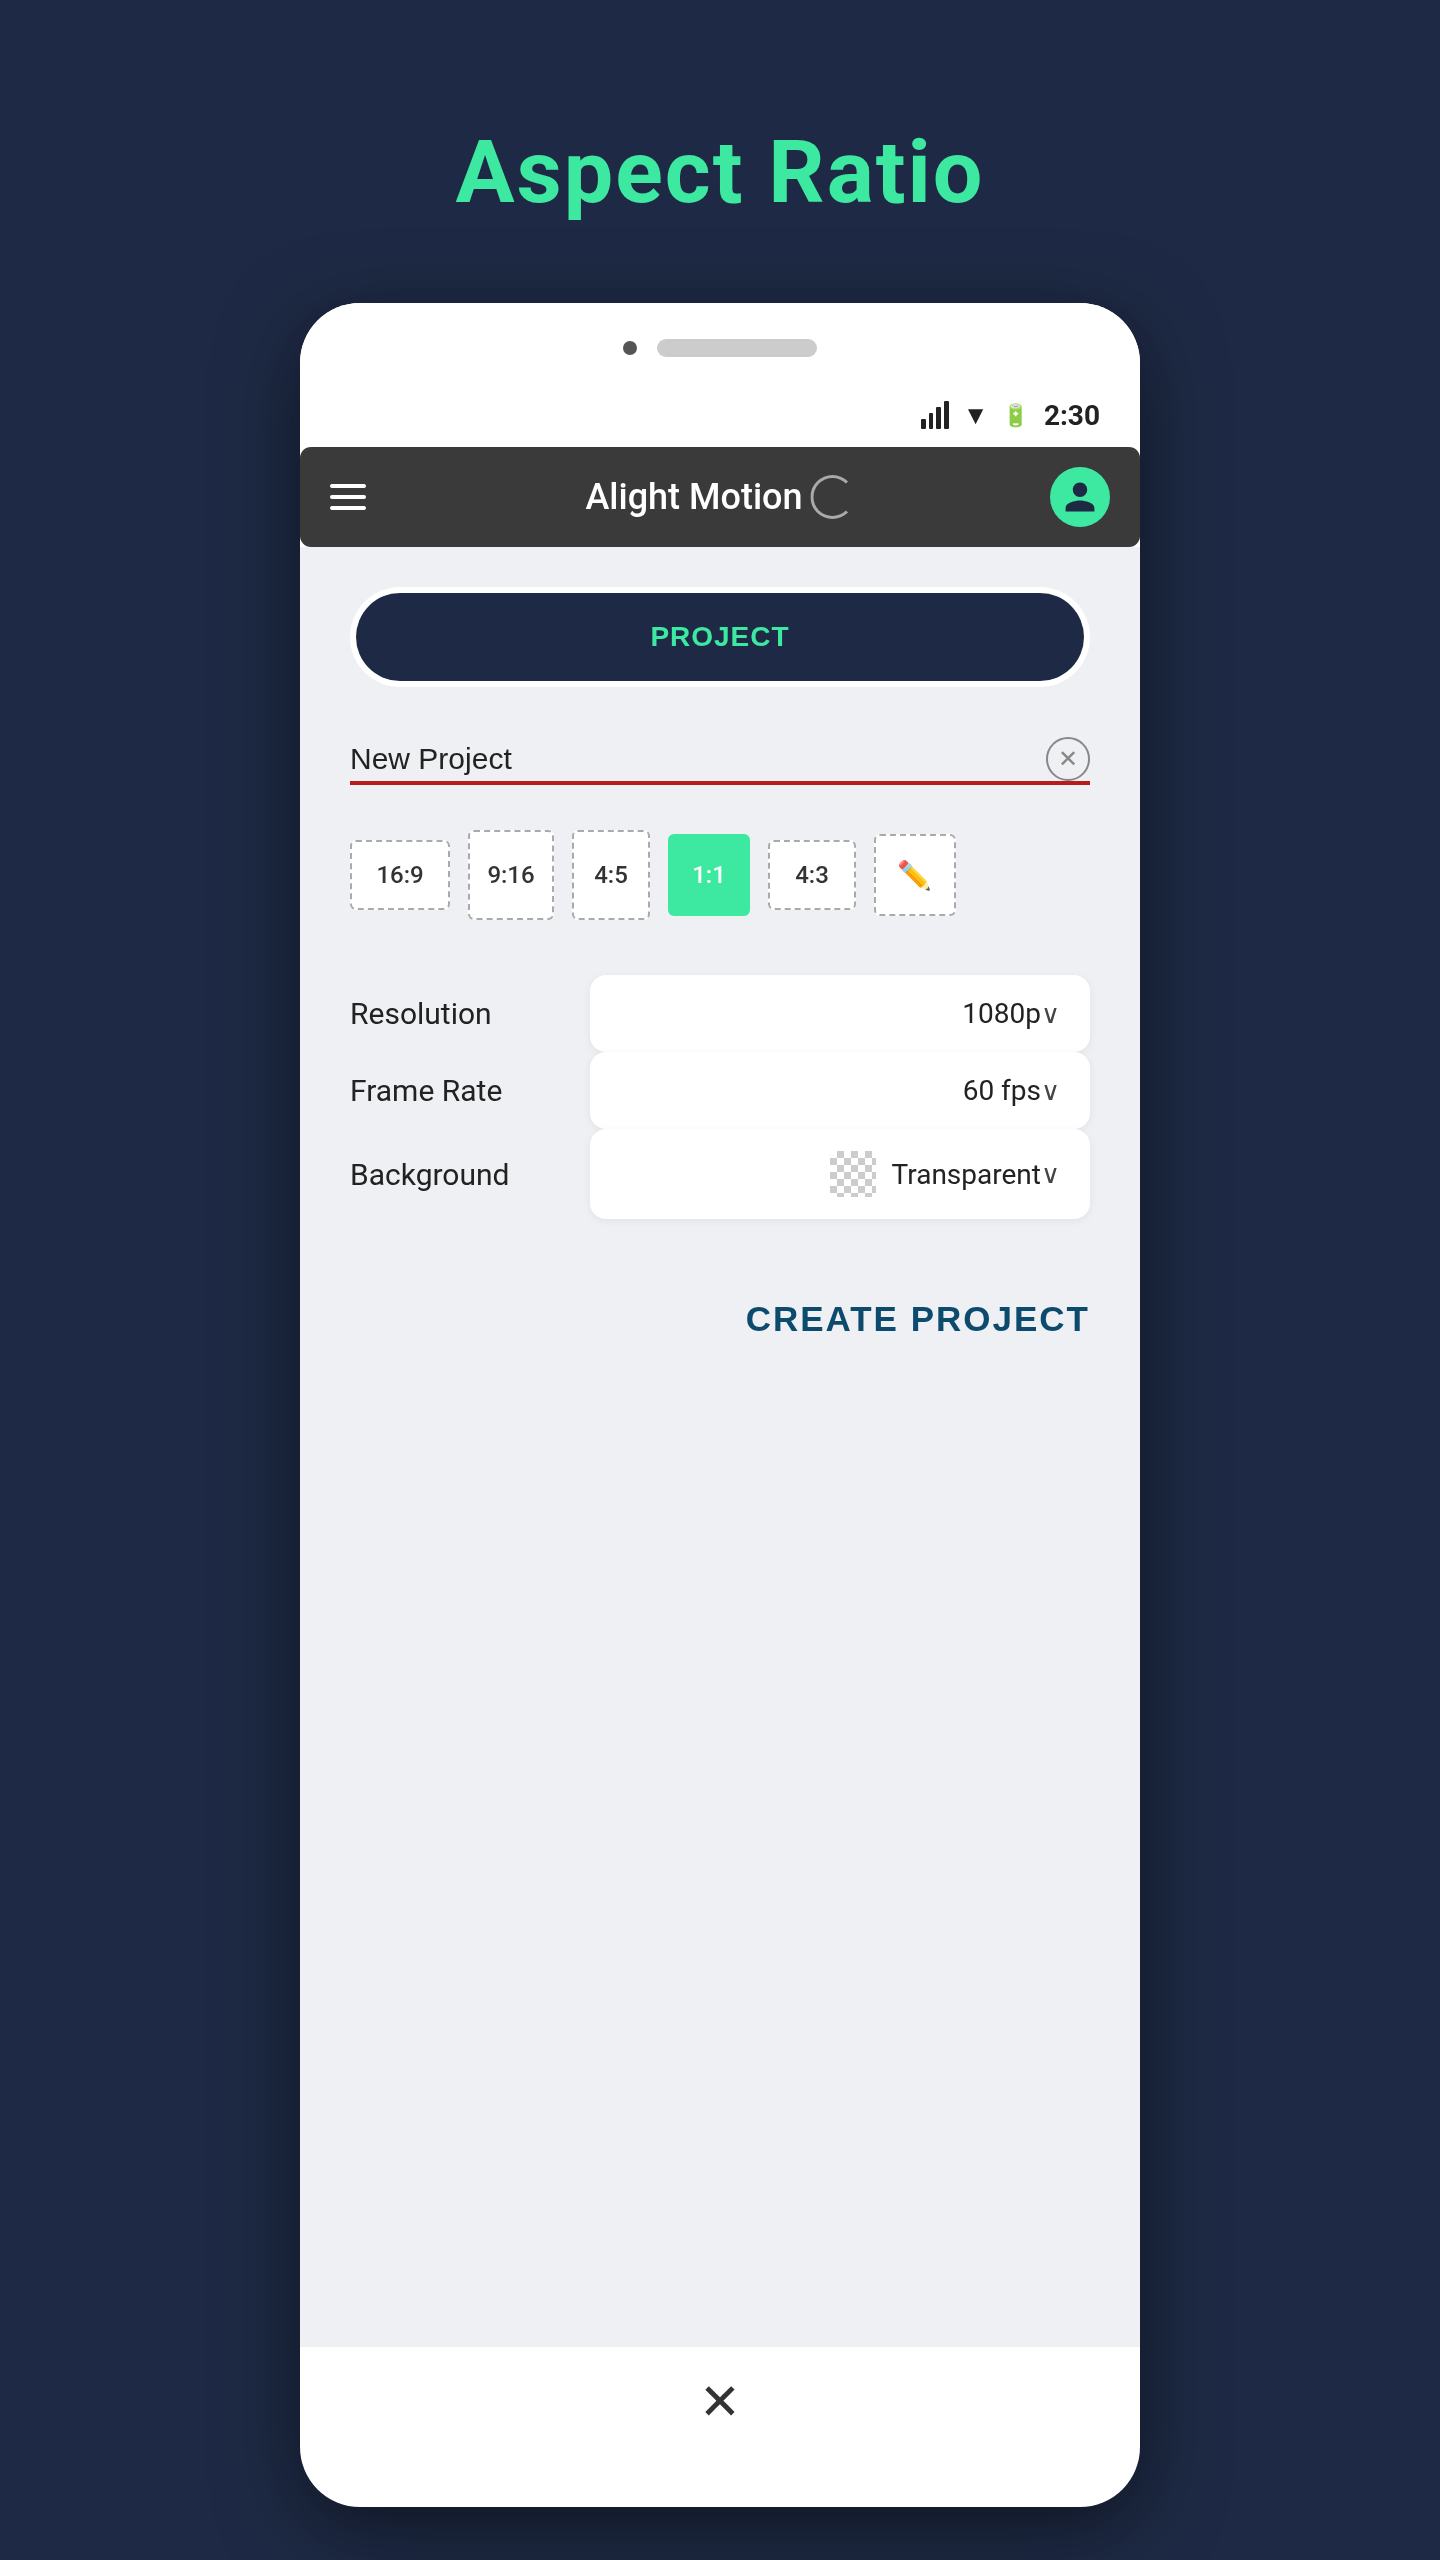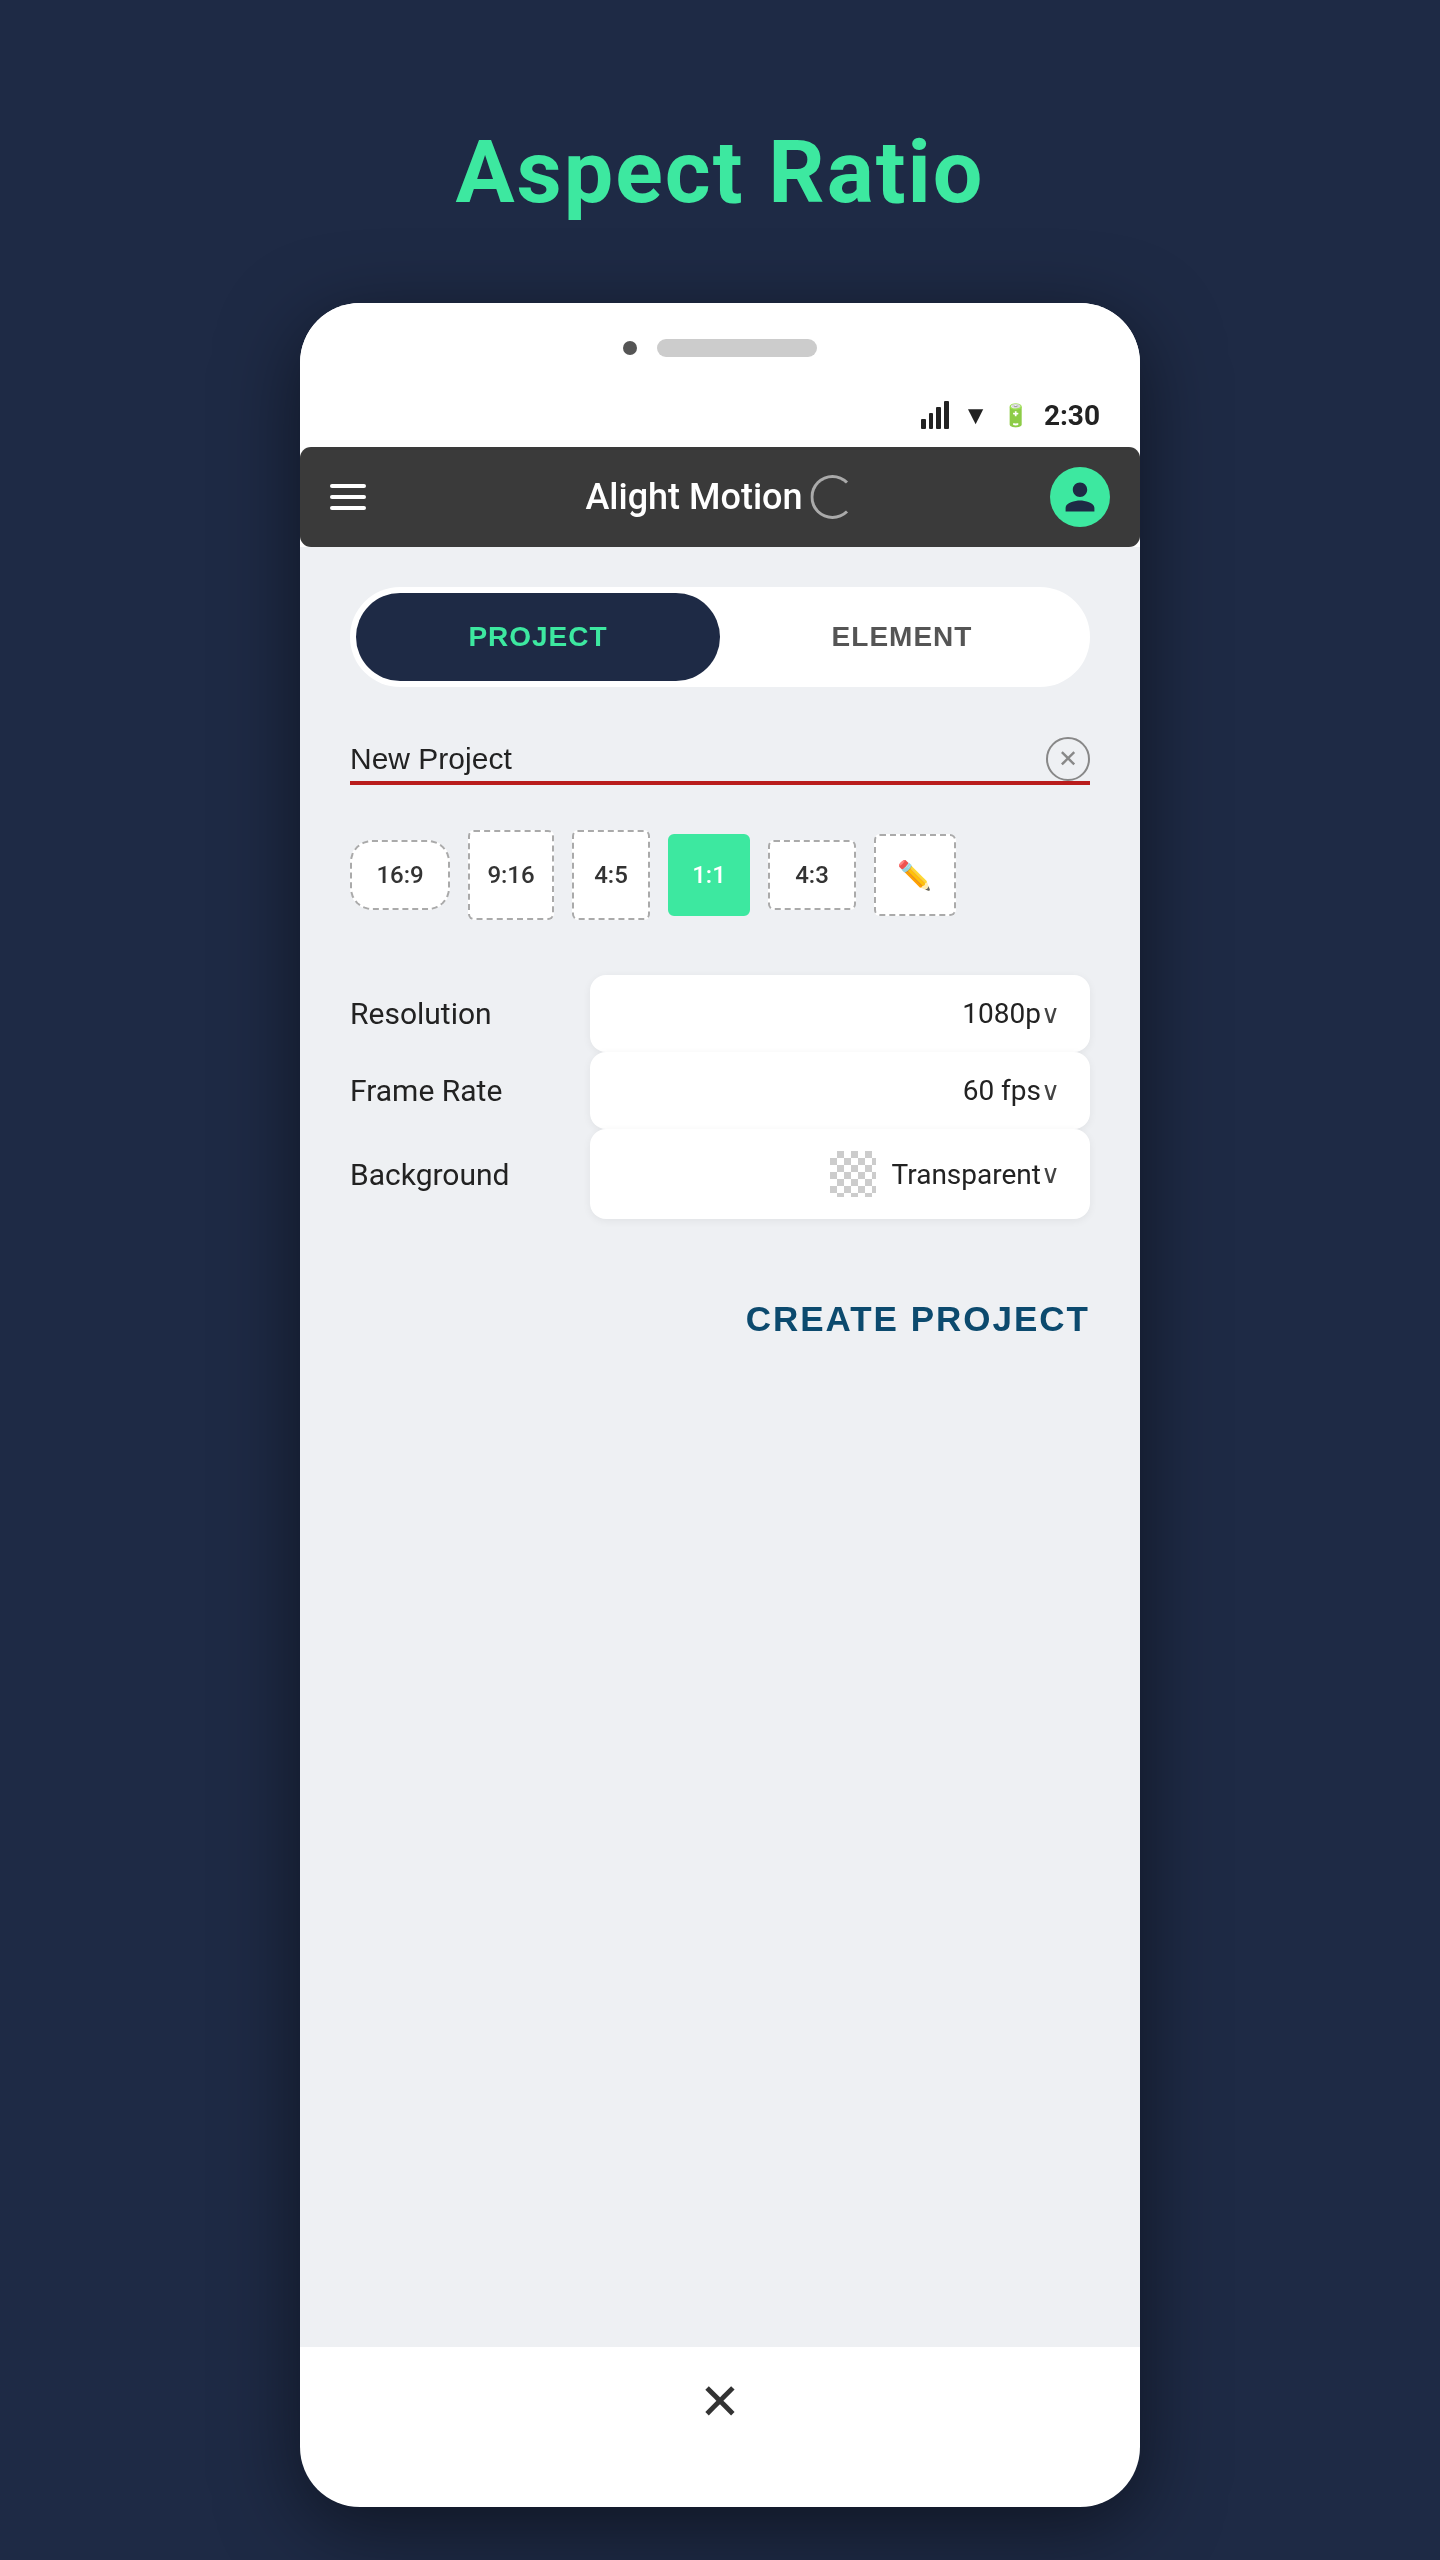--- a/index.html
+++ b/index.html
@@ -272,21 +272,21 @@
       border: 2.5px solid #3de8a0;
       color: #fff;
     }
 
     .ratio-btn.pencil {
       font-size: 28px;
       color: #888;
     }
 
     
-    .ratio-16-9 { width: 100px; height: 70px; border-radius: 22px; }
+    .ratio-16-9 { width: 100px; height: 70px; }
     .ratio-9-16 { width: 86px; height: 90px; }
     .ratio-4-5  { width: 78px; height: 90px; }
     .ratio-1-1  { width: 82px; height: 82px; }
     .ratio-4-3  { width: 88px; height: 70px; }
     .ratio-custom { width: 82px; height: 82px; }
 
     
     .dropdown-row {
       display: flex;
       align-items: center;
@@ -420,21 +420,20 @@
       <svg viewBox="0 0 24 24">
         <path d="M12 12c2.7 0 4.8-2.1 4.8-4.8S14.7 2.4 12 2.4 7.2 4.5 7.2 7.2 9.3 12 12 12zm0 2.4c-3.2 0-9.6 1.6-9.6 4.8v2.4h19.2v-2.4c0-3.2-6.4-4.8-9.6-4.8z"></path>
       </svg>
     </div>
   </div>
 
   <div class="main-content">
 
     <div class="tab-switcher">
       <button class="tab-btn active">PROJECT</button>
-      <button class="tab-btn inactive">ELEMENT</button>
     </div>
 
     <div class="input-group">
       <div class="text-input-row">
         <input type="text" class="text-input" value="New Project" style="">
         <div class="clear-btn">✕</div>
       </div>
     </div>
 
     <div class="aspect-ratio-row">

